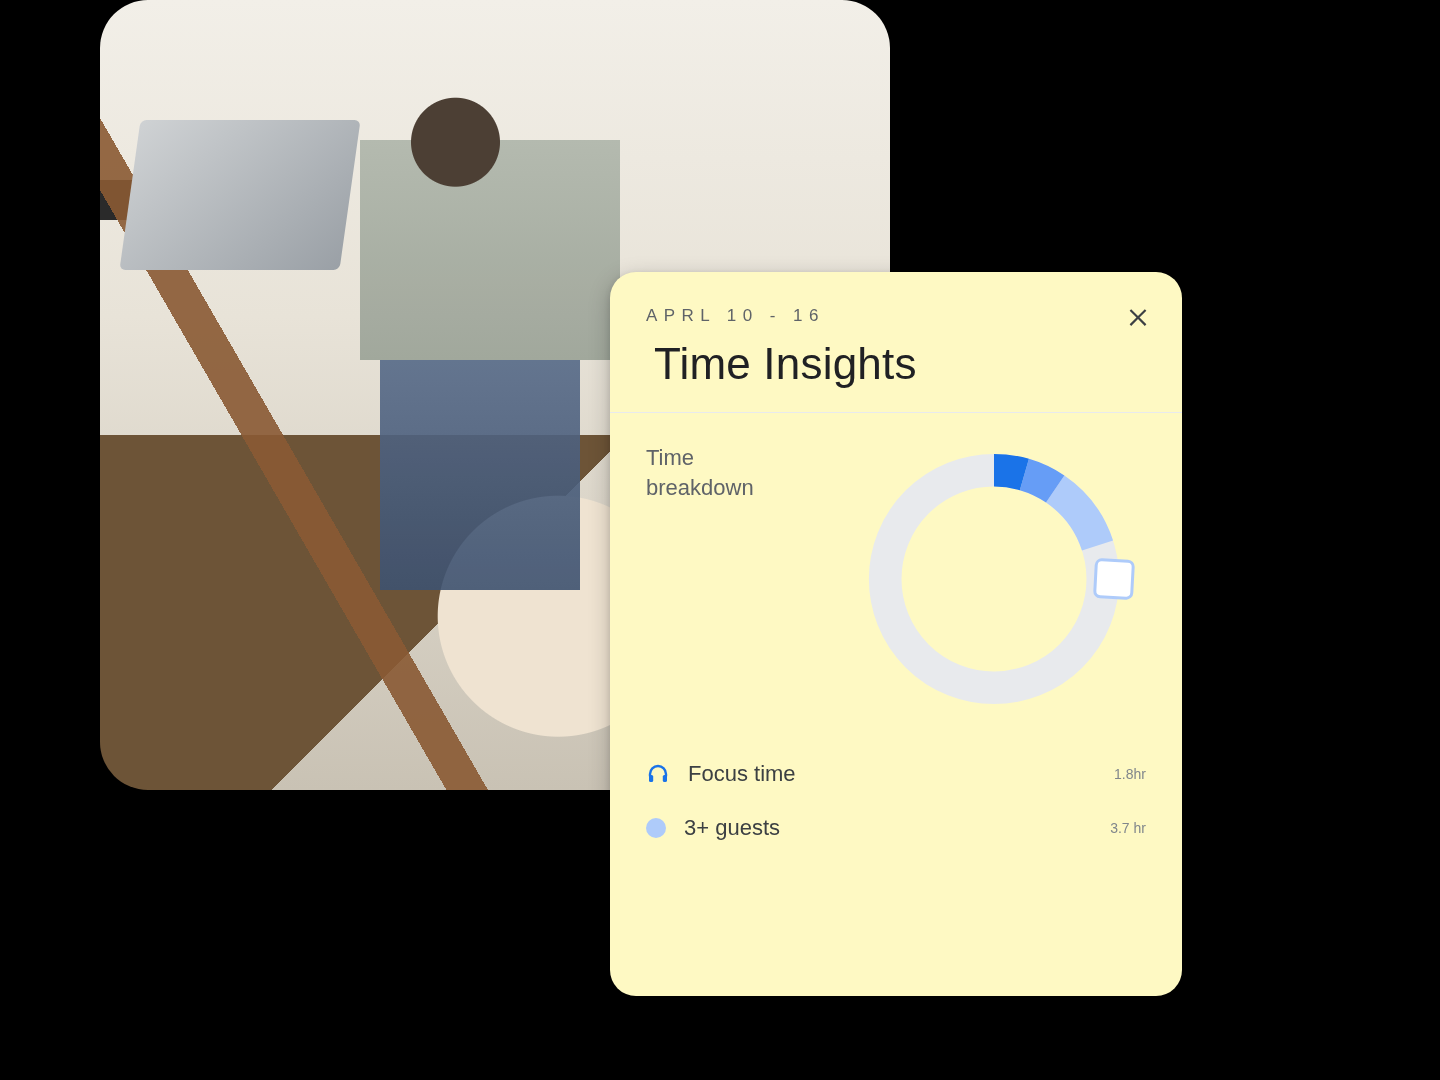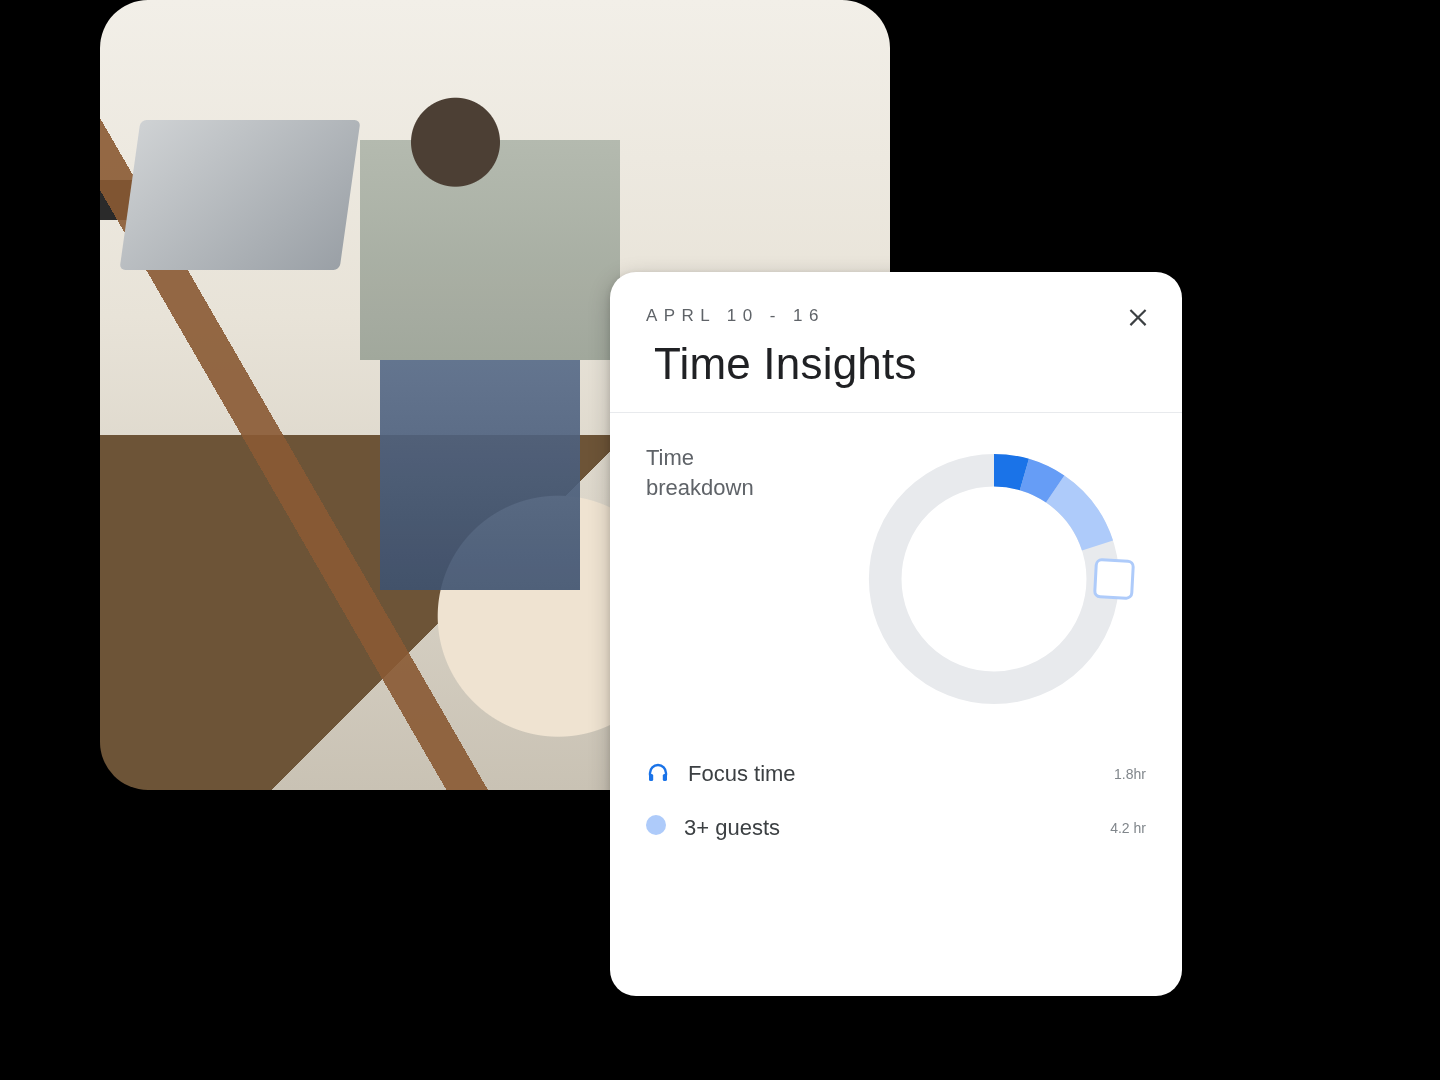--- a/index.html
+++ b/index.html
@@ -26,37 +26,37 @@
   }
   .photo::after{
     content:"";position:absolute;left:30px;top:120px;width:220px;height:150px;
     background:linear-gradient(135deg,#cfd2d4,#9aa0a6);border-radius:6px;
     transform:skewX(-8deg);
   }
 
   
   .card{
     position:absolute;left:610px;top:272px;width:572px;height:724px;
-    background:#ffffff;border-radius:26px;
+    background:#fef9c3;border-radius:26px;
     box-shadow:0 6px 22px rgba(0,0,0,.22),0 2px 6px rgba(0,0,0,.12);
     padding:34px 0 28px 0;box-sizing:border-box;color:#3c4043;
   }
   .card-inner{padding:0 36px;}
   .date-range{letter-spacing:.38em;font-size:17px;color:#5f6368;font-weight:500;}
   .title{font-size:44px;line-height:1.1;color:#202124;margin:14px 0 24px 8px;font-weight:400;letter-spacing:.2px;}
   .rule{height:1px;background:#e8eaed;margin:0;}
   .breakdown-row{display:flex;align-items:flex-start;gap:46px;padding:30px 36px 24px 36px;}
   .breakdown-label{font-size:22px;color:#5f6368;line-height:1.35;flex:0 0 150px;}
   .donut-wrap{flex:1;display:flex;justify-content:center;}
   .donut{position:relative;width:272px;height:272px;}
   .donut svg{width:272px;height:272px;display:block;transform:rotate(-90deg);}
   .donut .kn{position:absolute;width:34px;height:34px;border:3px solid #aecbfa;border-radius:7px;background:#fff;right:-4px;top:50%;transform:translateY(-50%) rotate(3deg);}
   .legend{padding:8px 36px 0 36px;}
   .legend-row{display:flex;align-items:center;justify-content:space-between;padding:14px 0;font-size:22px;color:#3c4043;}
-  .legend-left{display:flex;gap:18px;}
+  .legend-left{display:flex;align-items:center;gap:18px;}
   .legend-val{color:#80868b;font-size:14px;}
   .dot{width:20px;height:20px;border-radius:50%;flex:0 0 20px;}
   
   .hp{width:24px;height:24px;position:relative;flex:0 0 24px;}
   .hp svg{display:block;}
   
   .close{position:absolute;right:24px;top:24px;width:40px;height:40px;border:none;background:transparent;cursor:pointer;display:flex;align-items:center;justify-content:center;border-radius:50%;}
   .close svg{width:26px;height:26px;}
 </style>
 </head>
@@ -107,17 +107,17 @@
         </div>
         <span class="legend-val">1.8hr</span>
       </div>
 
 
       <div class="legend-row">
         <div class="legend-left">
           <span class="dot" id="dot2" style="background: rgb(174, 203, 250);"></span>
           <span>3+ guests</span>
         </div>
-        <span class="legend-val">4.2 hr</span>
+        <span class="legend-val">3.7 hr</span>
       </div>
     </div>
   </div>
 </div>
 
 </body></html>

